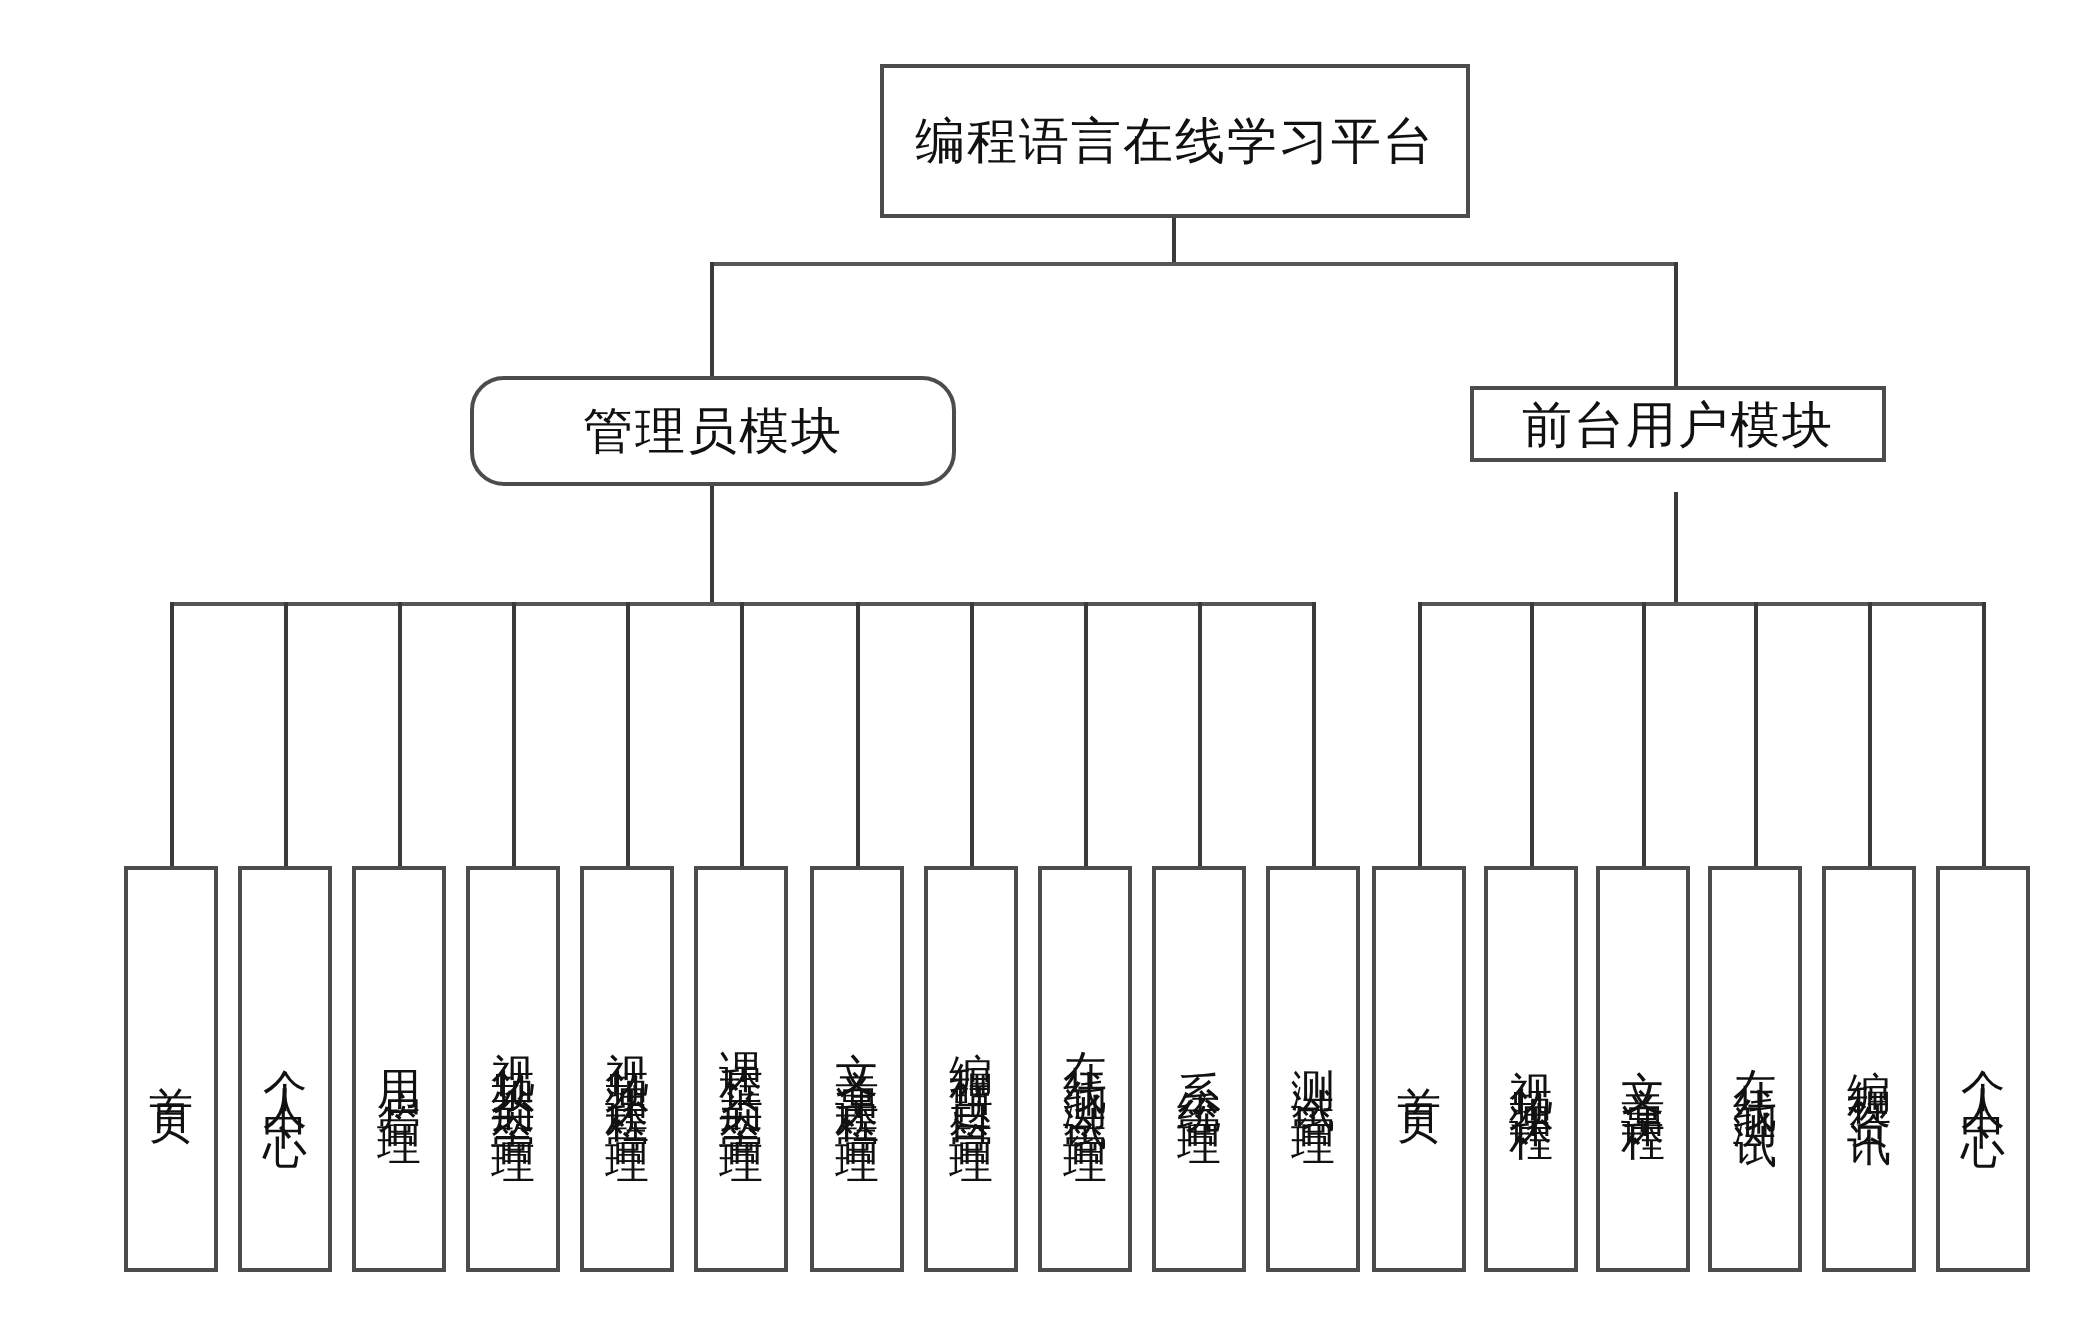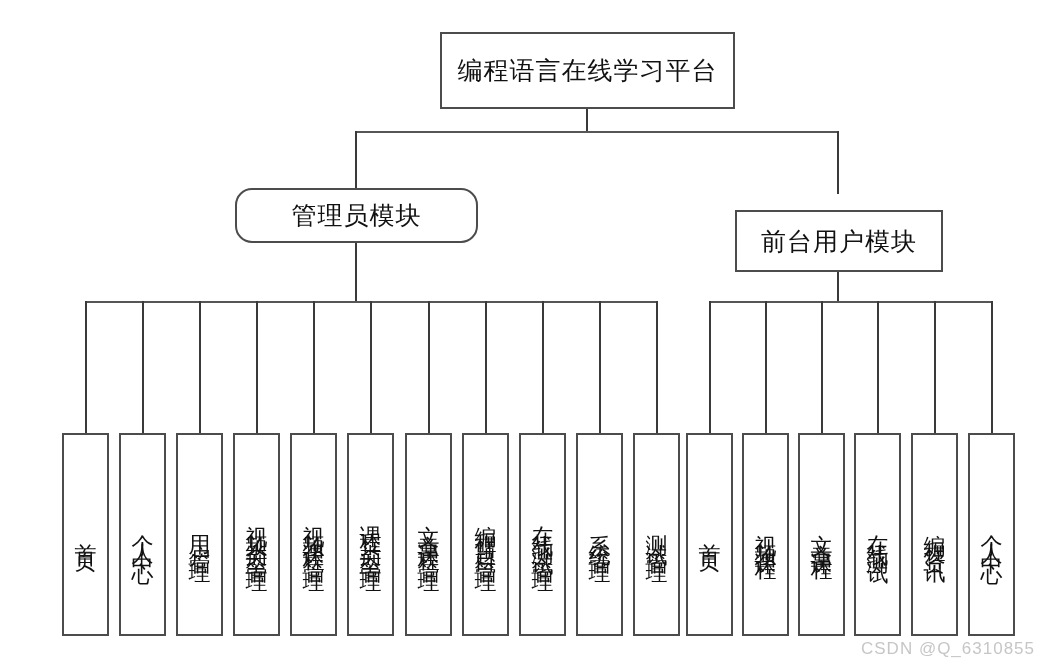--- a/index.html
+++ b/index.html
@@ -89,21 +89,21 @@
   <div class="vline" style="left:934px; top:301px; height:133px;"></div>
   <div class="vline" style="left:991px; top:301px; height:133px;"></div>
 
   <div class="node header" style="left:440px; top:32px; width:295px; height:77px;text-align:right;">
     <span>编程语言在线学习平台</span>
   </div>
 
   <div class="node header" style="left:235px; top:188px; width:243px; height:55px;border-radius:17px;">
     <span>管理员模块</span>
   </div>
-  <div class="node header" style="left:735px; top:210px; width:208px; height:62px;">
+  <div class="node header" style="left:735px; top:193px; width:208px; height:38px;">
     <span>前台用户模块</span>
   </div>
 
   <div class="node leaf" style="left:62px;">
       <span class="vtext">首页</span>
     </div>
   <div class="node leaf" style="left:119px;">
       <span class="vtext">个人中心</span>
     </div>
   <div class="node leaf" style="left:176px;">
@@ -146,15 +146,14 @@
   <div class="node leaf" style="left:854px;">
       <span class="vtext">在线测试</span>
     </div>
   <div class="node leaf" style="left:911px;">
       <span class="vtext">编程资讯</span>
     </div>
   <div class="node leaf" style="left:968px;">
       <span class="vtext">个人中心</span>
     </div>
 
-  <div class="watermark">CSDN @Q_6310855</div>
 
 </div>
 
 </body></html>

